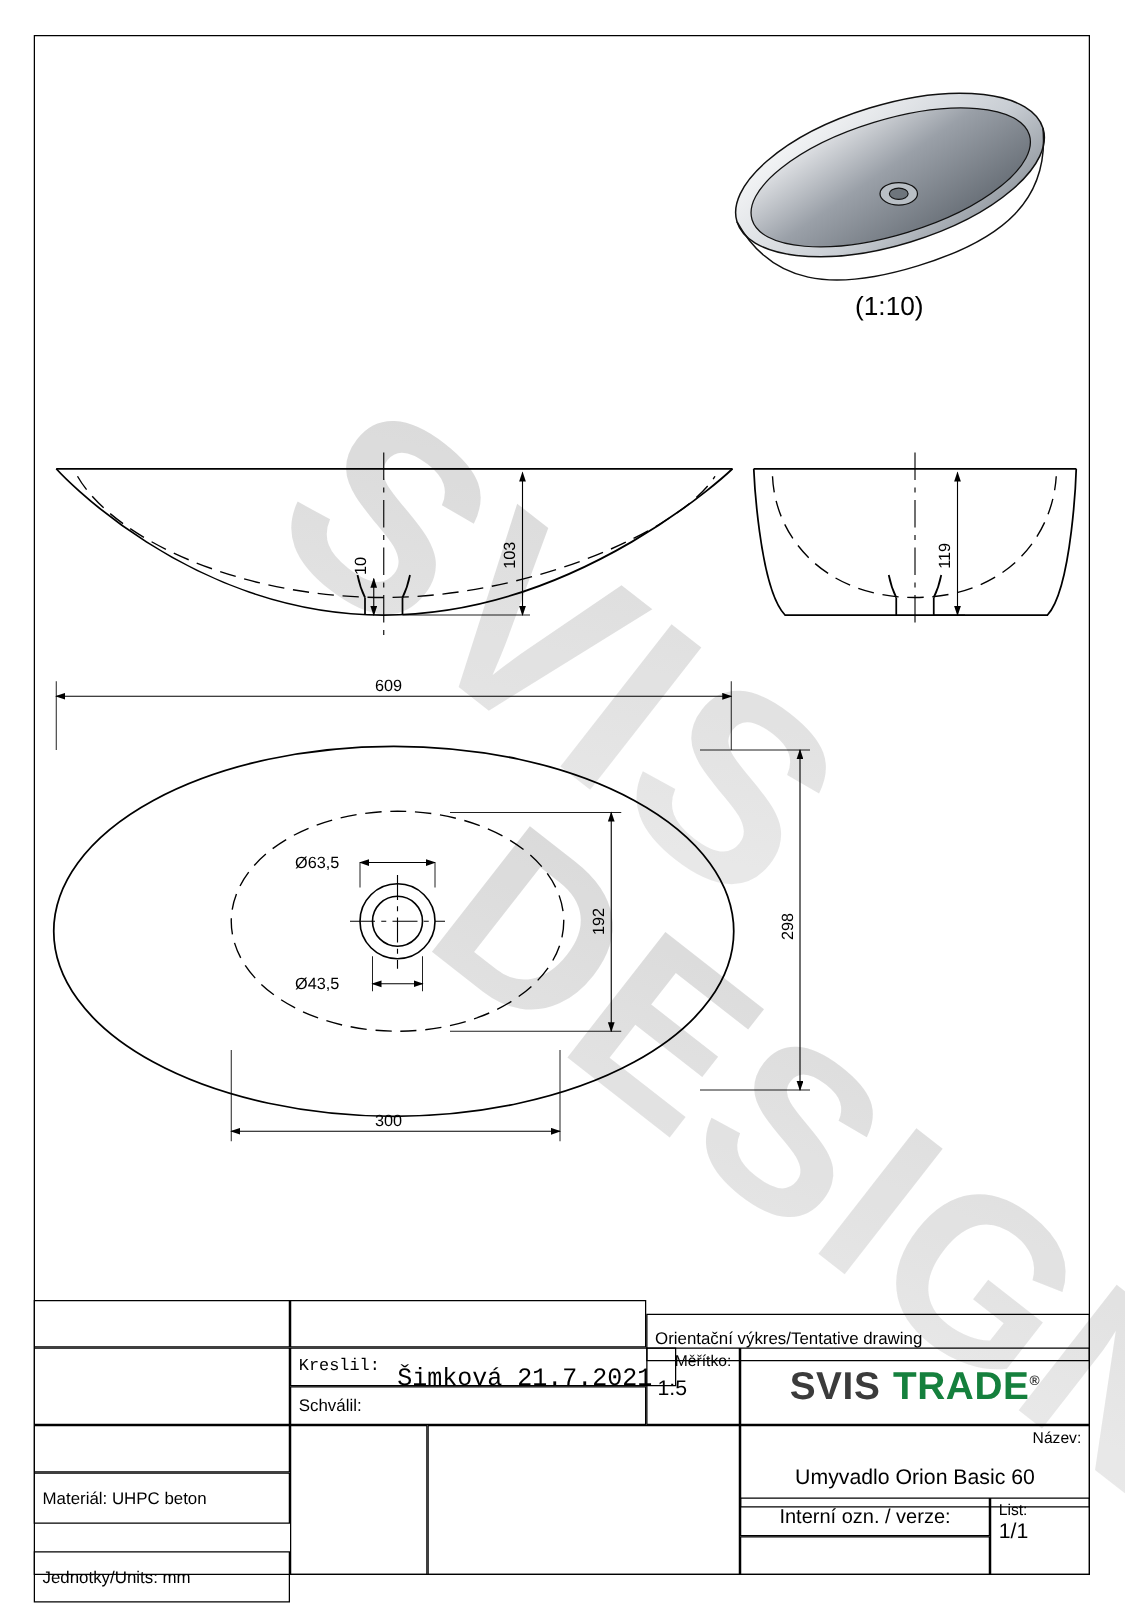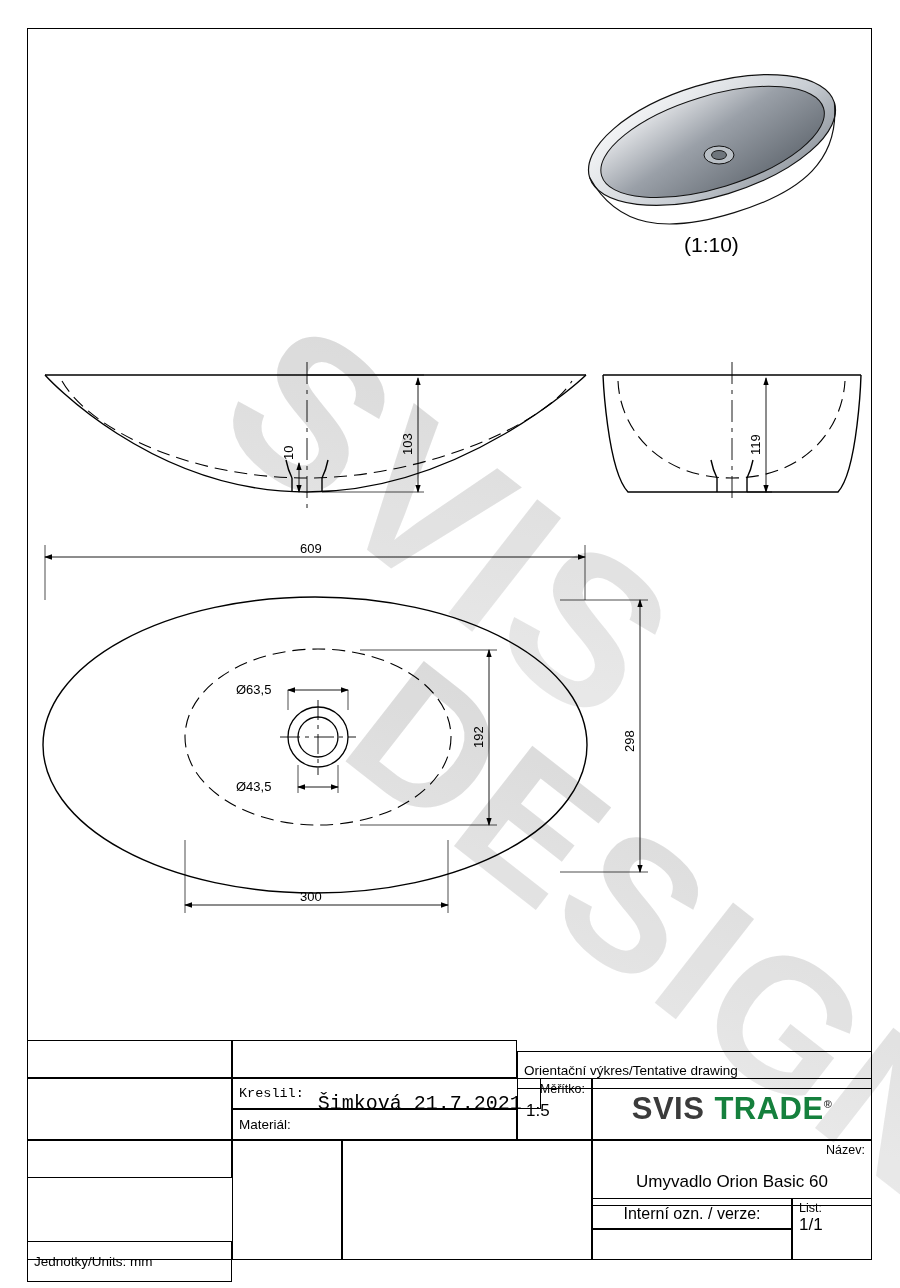--- a/index.html
+++ b/index.html
@@ -233,39 +233,42 @@
     <div class="cell" style="left:490px; top:0; width:355px; height:38px;margin-top:11px;">
       <span class="lbl">Orientační výkres/Tentative drawing</span>
     </div>
 
     <div class="cell" style="left:0; top:38px; width:205px; height:62px;"></div>
     <div class="cell" style="left:205px; top:38px; width:309px; height:31px;font-family:Liberation Mono, monospace;">
       <span class="lbl">Kreslil:</span>
       <span class="big" style="margin-left:14px;">Šimková 21.7.2021</span>
     </div>
     <div class="cell" style="left:205px; top:69px; width:285px; height:31px;">
-      <span class="lbl">Materiál:</span>
+      <span class="lbl">Schválil:</span>
       <span class="lbl" style="margin-left:14px;"></span>
     </div>
     <div class="cell stack" style="left:490px; top:38px; width:75px; height:62px; display:block; padding-top:3px;">
       <div class="l1">Měřítko:</div>
       <div class="l2" style="text-align:left; padding-left:2px; margin-top:5px;">1:5</div>
     </div>
     <div class="cell center" style="left:565px; top:38px; width:280px; height:62px;">
       <span class="brand"><span class="svis">SVIS</span><span style="display:inline-block;width:10px"></span><span class="trade">TRADE</span><span class="reg">®</span></span>
     </div>
 
     <div class="cell" style="left:0; top:100px; width:205px; height:38px;"></div>
     <div class="cell" style="left:205px; top:100px; width:110px; height:120px;"></div>
     <div class="cell" style="left:315px; top:100px; width:250px; height:120px;"></div>
     <div class="cell stack" style="left:565px; top:100px; width:280px; height:66px; display:block; padding-top:2px;">
       <div class="l1">Název:</div>
       <div class="l2" style="margin-top:15px;">Umyvadlo Orion Basic 60</div>
     </div>
 
+    <div class="cell" style="left:0; top:138px; width:205px; height:41px;">
+      <span class="lbl">Materiál: UHPC beton</span>
+    </div>
     <div class="cell center" style="left:565px; top:158px; width:200px; height:31px;">
       <span class="small">Interní ozn. / verze:</span>
     </div>
     <div class="cell stack" style="left:765px; top:158px; width:80px; height:62px; display:block; padding-top:2px;">
       <div class="l1" style="text-align:left;">List:</div>
       <div class="l2" style="text-align:left;">1/1</div>
     </div>
     <div class="cell" style="left:565px; top:189px; width:200px; height:31px;">
       <span class="lbl"></span>
     </div>

